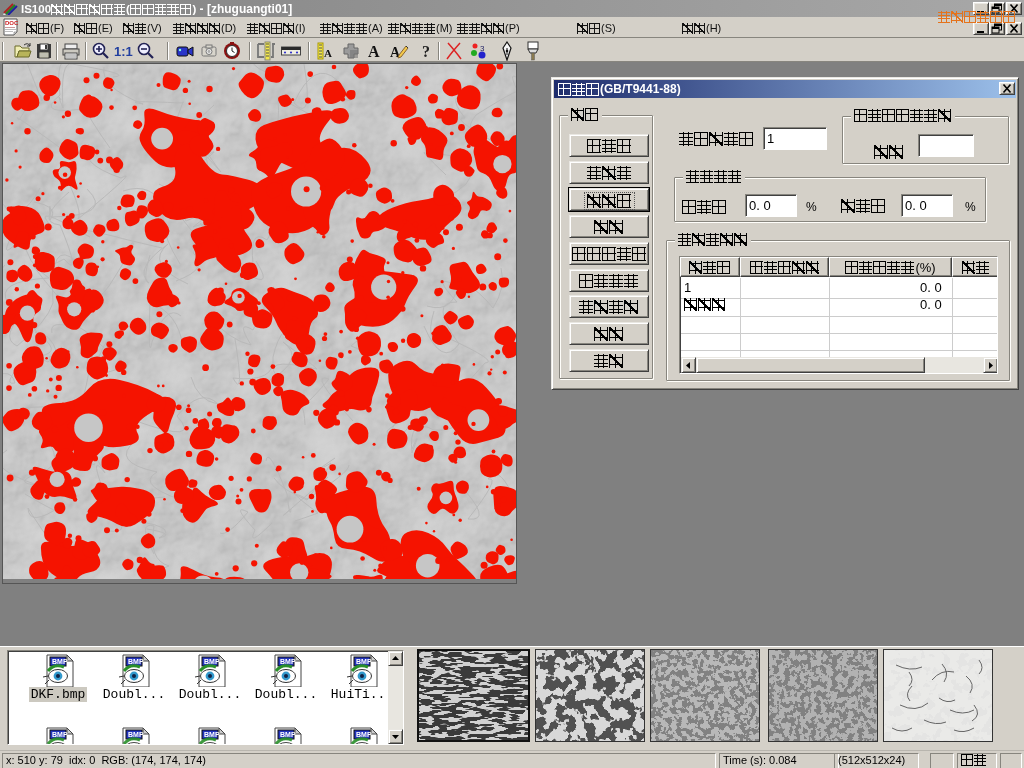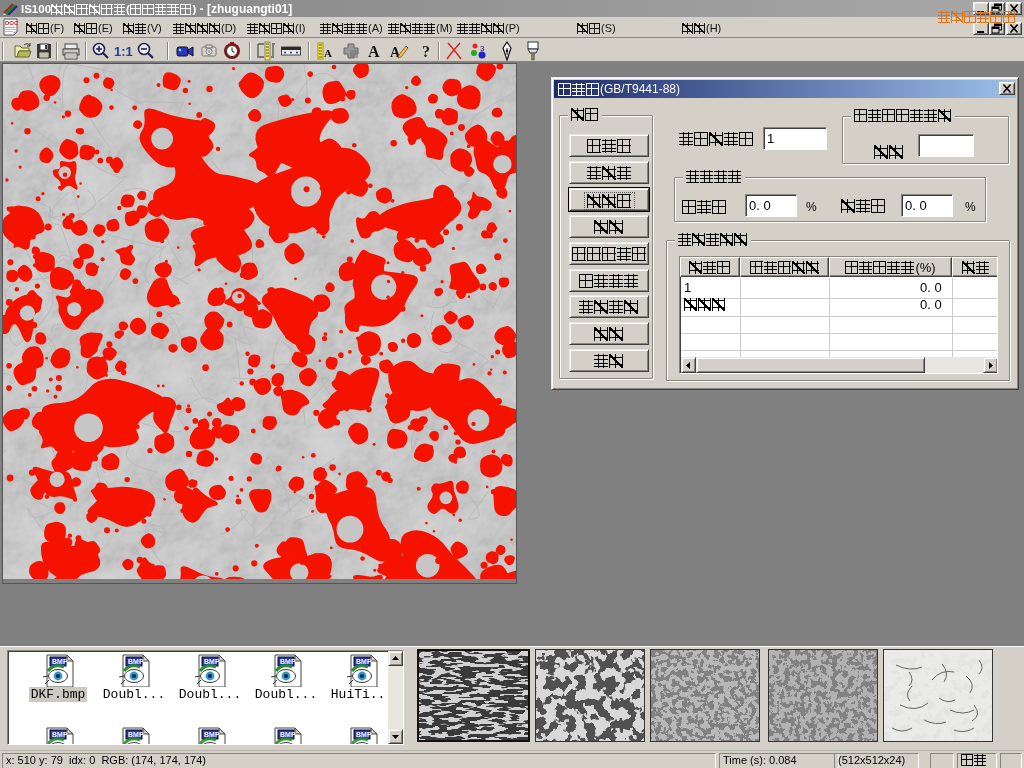--- a/index.html
+++ b/index.html
@@ -929,21 +929,21 @@
         <circle cx="121.0" cy="331.8" r="2.0"></circle>
         <circle cx="44.0" cy="432.6" r="2.4"></circle>
         <circle cx="329.6" cy="403.6" r="3.3"></circle>
         <circle cx="52.1" cy="38.5" r="1.3"></circle>
       </g>
     </svg></div>
 
 <div class="abs" style="left:551px;top:77px;width:468px;height:313px;background:#d4d0c8;
  border:1px solid;border-color:#e9e7e2 #404040 #404040 #e9e7e2;box-shadow:inset 1px 1px 0 #fff,inset -1px -1px 0 #87857e;z-index:40"></div>
 <div class="abs" style="left:554px;top:80px;width:462px;height:18px;background:linear-gradient(to right,#1e2c6c,#9cc0ea);z-index:41">
- <span style="position:absolute;left:4px;top:2px;color:#fff;font-weight:normal;font-size:13px"><i class="z va zw"></i><i class="z vb zw"></i><i class="z va zw"></i><span style="font-size:12px;vertical-align:1px">(GB/T9441-88)</span></span>
+ <span style="position:absolute;left:4px;top:2px;color:#fff;font-weight:bold;font-size:13px"><i class="z va zw"></i><i class="z vb zw"></i><i class="z va zw"></i><span style="font-size:12px;vertical-align:1px">(GB/T9441-88)</span></span>
 </div>
 <div class="wbtn" style="left:999px;top:82px;z-index:42">
     <svg width="14" height="11" viewBox="0 0 14 11" style="display:block;margin:0 auto">
       <path d="M3.5 1.5 L10.5 9.5 M10.5 1.5 L3.5 9.5" stroke="#000" stroke-width="1.6"></path>
     </svg>
   </div>
 <div class="abs group" style="left:559px;top:115px;width:94px;height:264px;z-index:41">
  <span class="glabel"><i class="z vc "></i><i class="z va "></i></span>
 </div>
 <div class="abs" style="left:0;top:77px;z-index:42;width:1024px;height:0">

